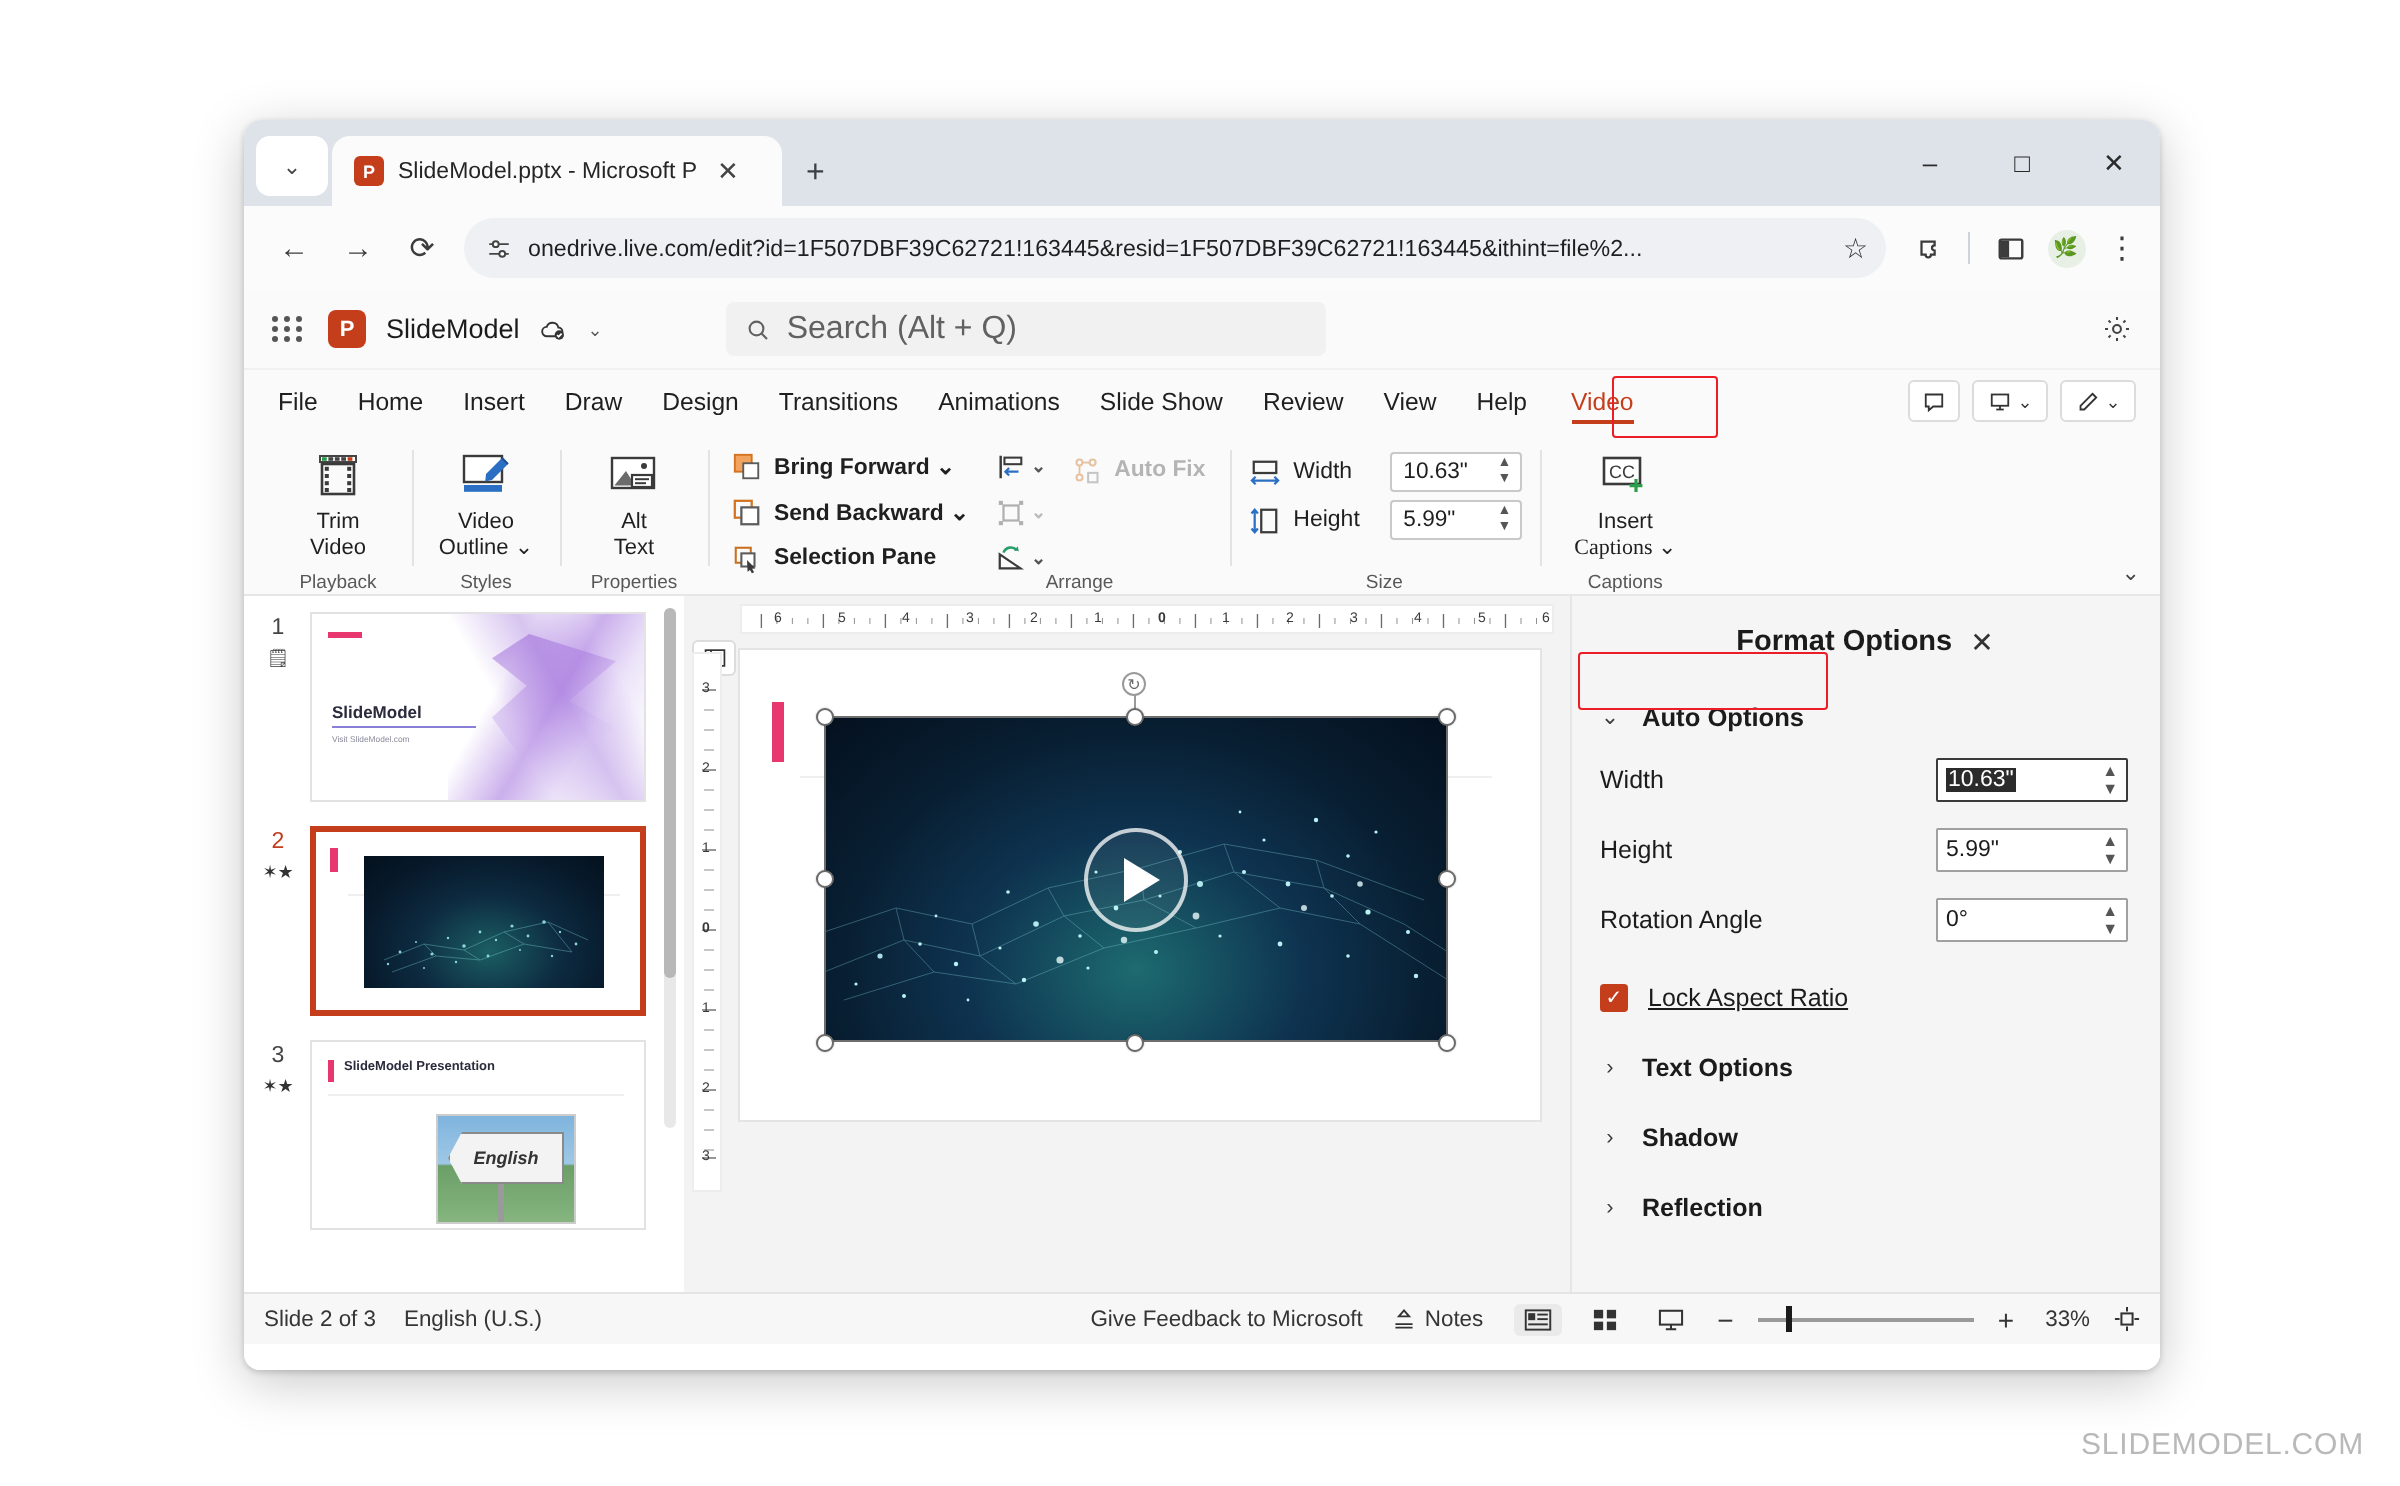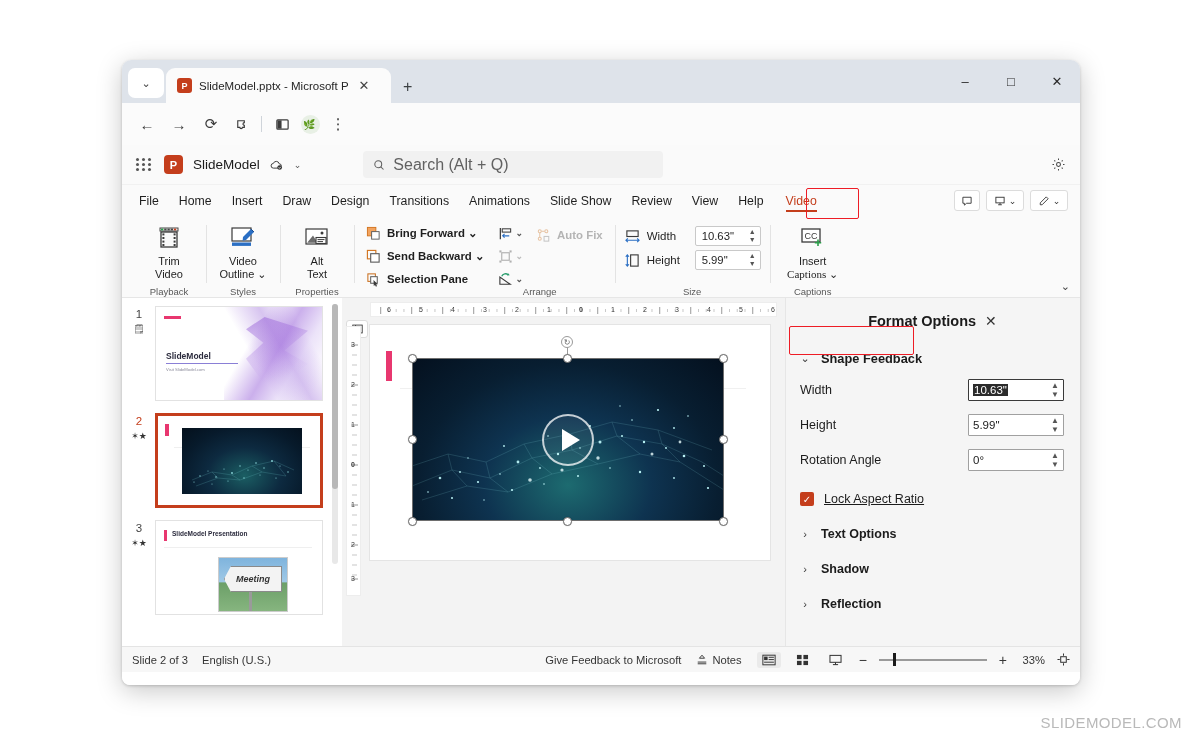--- a/index.html
+++ b/index.html
@@ -329,20 +329,34 @@
         <div class="wc">–</div>
         <div class="wc">□</div>
         <div class="wc">✕</div>
       </div>
     </div>
 
     <div class="omnibar">
       <div class="navbtn">←</div>
       <div class="navbtn">→</div>
       <div class="navbtn">⟳</div>
+      <div class="urlbox">
+        <span>
+          <svg width="13" height="13" viewBox="0 0 16 16">
+              <g stroke="#444" stroke-width="1.2" fill="none">
+            <line x1="2" y1="5" x2="14" y2="5"></line>
+                <line x1="2" y1="11" x2="14" y2="11"></line>
+              </g>
+            <circle cx="6" cy="5" r="1.8" fill="#fff" stroke="#444" stroke-width="1.2"></circle>
+            <circle cx="10" cy="11" r="1.8" fill="#fff" stroke="#444" stroke-width="1.2"></circle>
+            </svg>
+        </span>
+        <span class="url-text">onedrive.live.com/edit?id=1F507DBF39C62721!163445&amp;resid=1F507DBF39C62721!163445&amp;ithint=file%2...</span>
+        <span style="font-size:14px;color:#333;">☆</span>
+      </div>
       <div class="tb-icon">
         <svg width="15" height="15" viewBox="0 0 16 16" fill="none" stroke="#3b3b3b" stroke-width="1.2">
           <path d="M6 2h4v2a1.4 1.4 0 1 0 0 2.8V9H8a1.4 1.4 0 1 1-2.8 0H3V2z" transform="translate(1,2)"></path>
           </svg>
       </div>
       <div class="tb-sep"></div>
       <div class="tb-icon">
         <svg width="15" height="15" viewBox="0 0 16 16" fill="none" stroke="#3b3b3b" stroke-width="1.3">
           <rect x="2" y="3" width="12" height="10" rx="1"></rect>
             <rect x="2.6" y="3.6" width="4.4" height="8.8" fill="#3b3b3b" stroke="none"></rect>
@@ -684,21 +698,21 @@
               <span class="thumb-num">3</span>
               <span class="thumb-icons">✶★</span>
             </div>
             <div class="thumb-frame">
               <div class="t3-bar"></div>
               <div class="t3-title">SlideModel Presentation</div>
               <div class="t3-rule"></div>
               <div class="t3-img">
                 <div class="t3-post"></div>
                 <div class="t3-sign">
-                  <span>Meeting</span>
+                  <span>English</span>
                 </div>
               </div>
             </div>
           </div>
 
           <div class="thumb-scroll">
               <i></i>
             </div>
         </div>
 
@@ -902,21 +916,21 @@
         </div>
 
         <div class="fpane">
           <div class="fp-head">
             <div class="fp-title">Format Options</div>
             <div class="fp-close">✕</div>
           </div>
 
           <div class="fp-section">
             <span class="fp-chev">⌄</span>
-            <span class="fp-sec-label">Shape Feedback</span>
+            <span class="fp-sec-label">Auto Options</span>
           </div>
 
           <div class="fp-row">
             <span class="fp-label">Width</span>
             <div class="fp-spin" style="border:1.5px solid #3a3a3a;">
               <span class="selval">10.63"</span>
               <span class="arrows">
                   <span>▲</span>
                   <span>▼</span>
                 </span>

